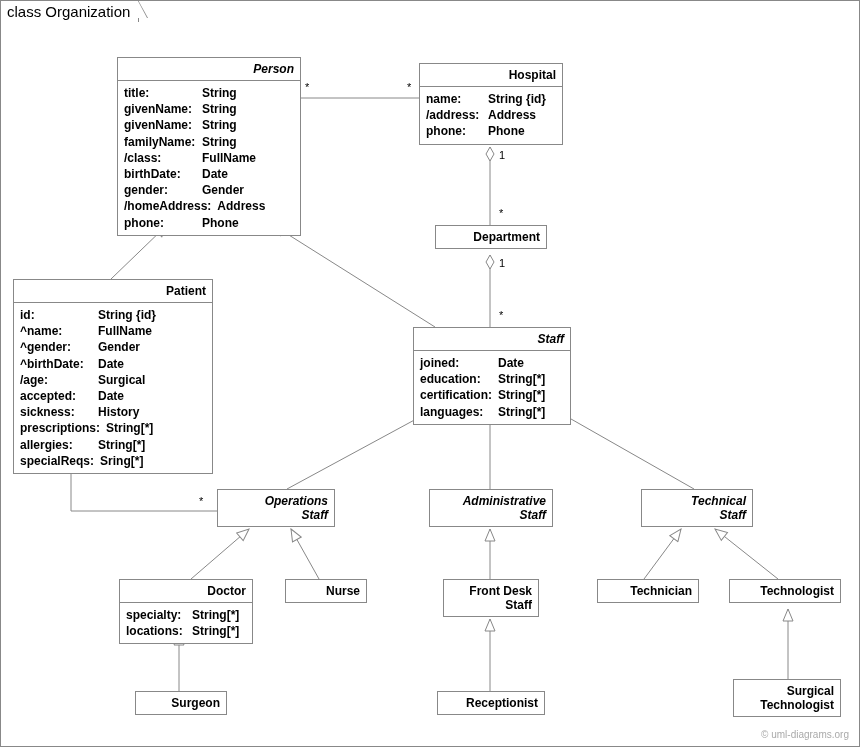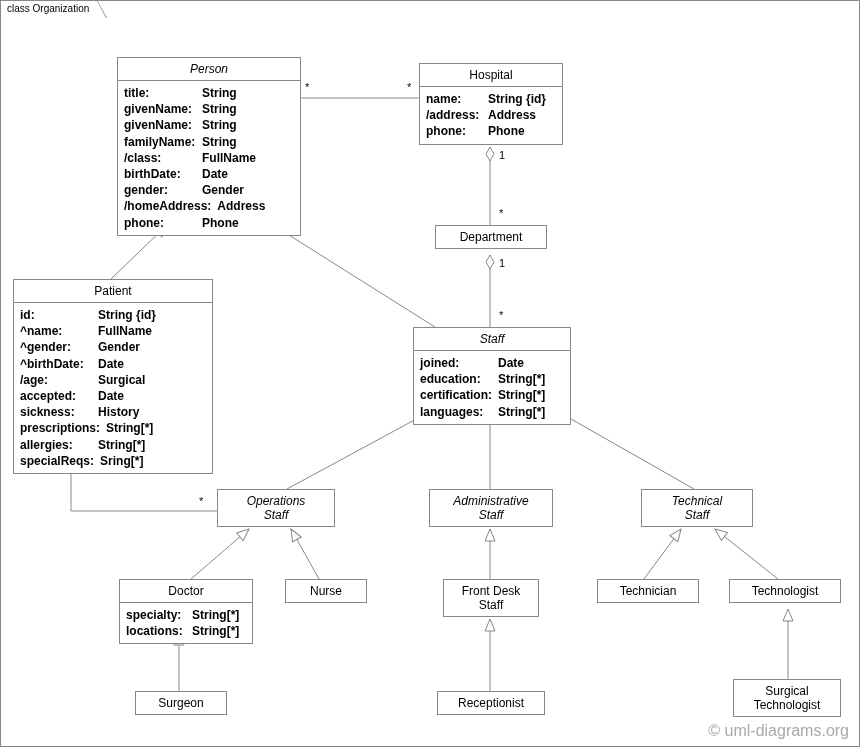--- a/index.html
+++ b/index.html
@@ -17,21 +17,21 @@
     margin: 0;
   }
   .frame-tab {
     position: absolute;
     top: -1px;
     left: -1px;
     border: 1px solid #888;
     border-bottom: none;
     background: #fff;
     padding: 2px 8px 2px 6px;
-    font-size: 10px;
+    font-size: 15px;
   }
   .frame-tab::after {
     content: "";
     position: absolute;
     right: -10px;
     top: -1px;
     width: 0;
     height: 0;
     border-top: 18px solid transparent;
     border-left: 10px solid #888;
@@ -48,21 +48,22 @@
   }
   .class-box {
     position: absolute;
     border: 1px solid #888;
     background: #fff;
     text-align: center;
   }
   .class-name {
     border-bottom: 1px solid #888;
     padding: 4px 6px;
-    font-weight: normal;
+    font-weight: bold;
+    text-align: right;
   }
   .class-name.no-attrs {
     border-bottom: none;
   }
   .italic { font-style: italic; }
   .attrs {
     text-align: left;
     padding: 4px 6px;
     font-weight: bold;
   }
@@ -83,21 +84,21 @@
   .mult {
     position: absolute;
     font-size: 11px;
     color: #000;
     background: transparent;
   }
   .watermark {
     position: absolute;
     right: 10px;
     bottom: 6px;
-    font-size: 16px;
+    font-size: 10px;
     color: #aaa;
   }
 </style>
 </head>
 <body>
 
 <div class="frame">
   <div class="frame-tab">
     <span>class Organization</span>
     <span class="notch"></span>

